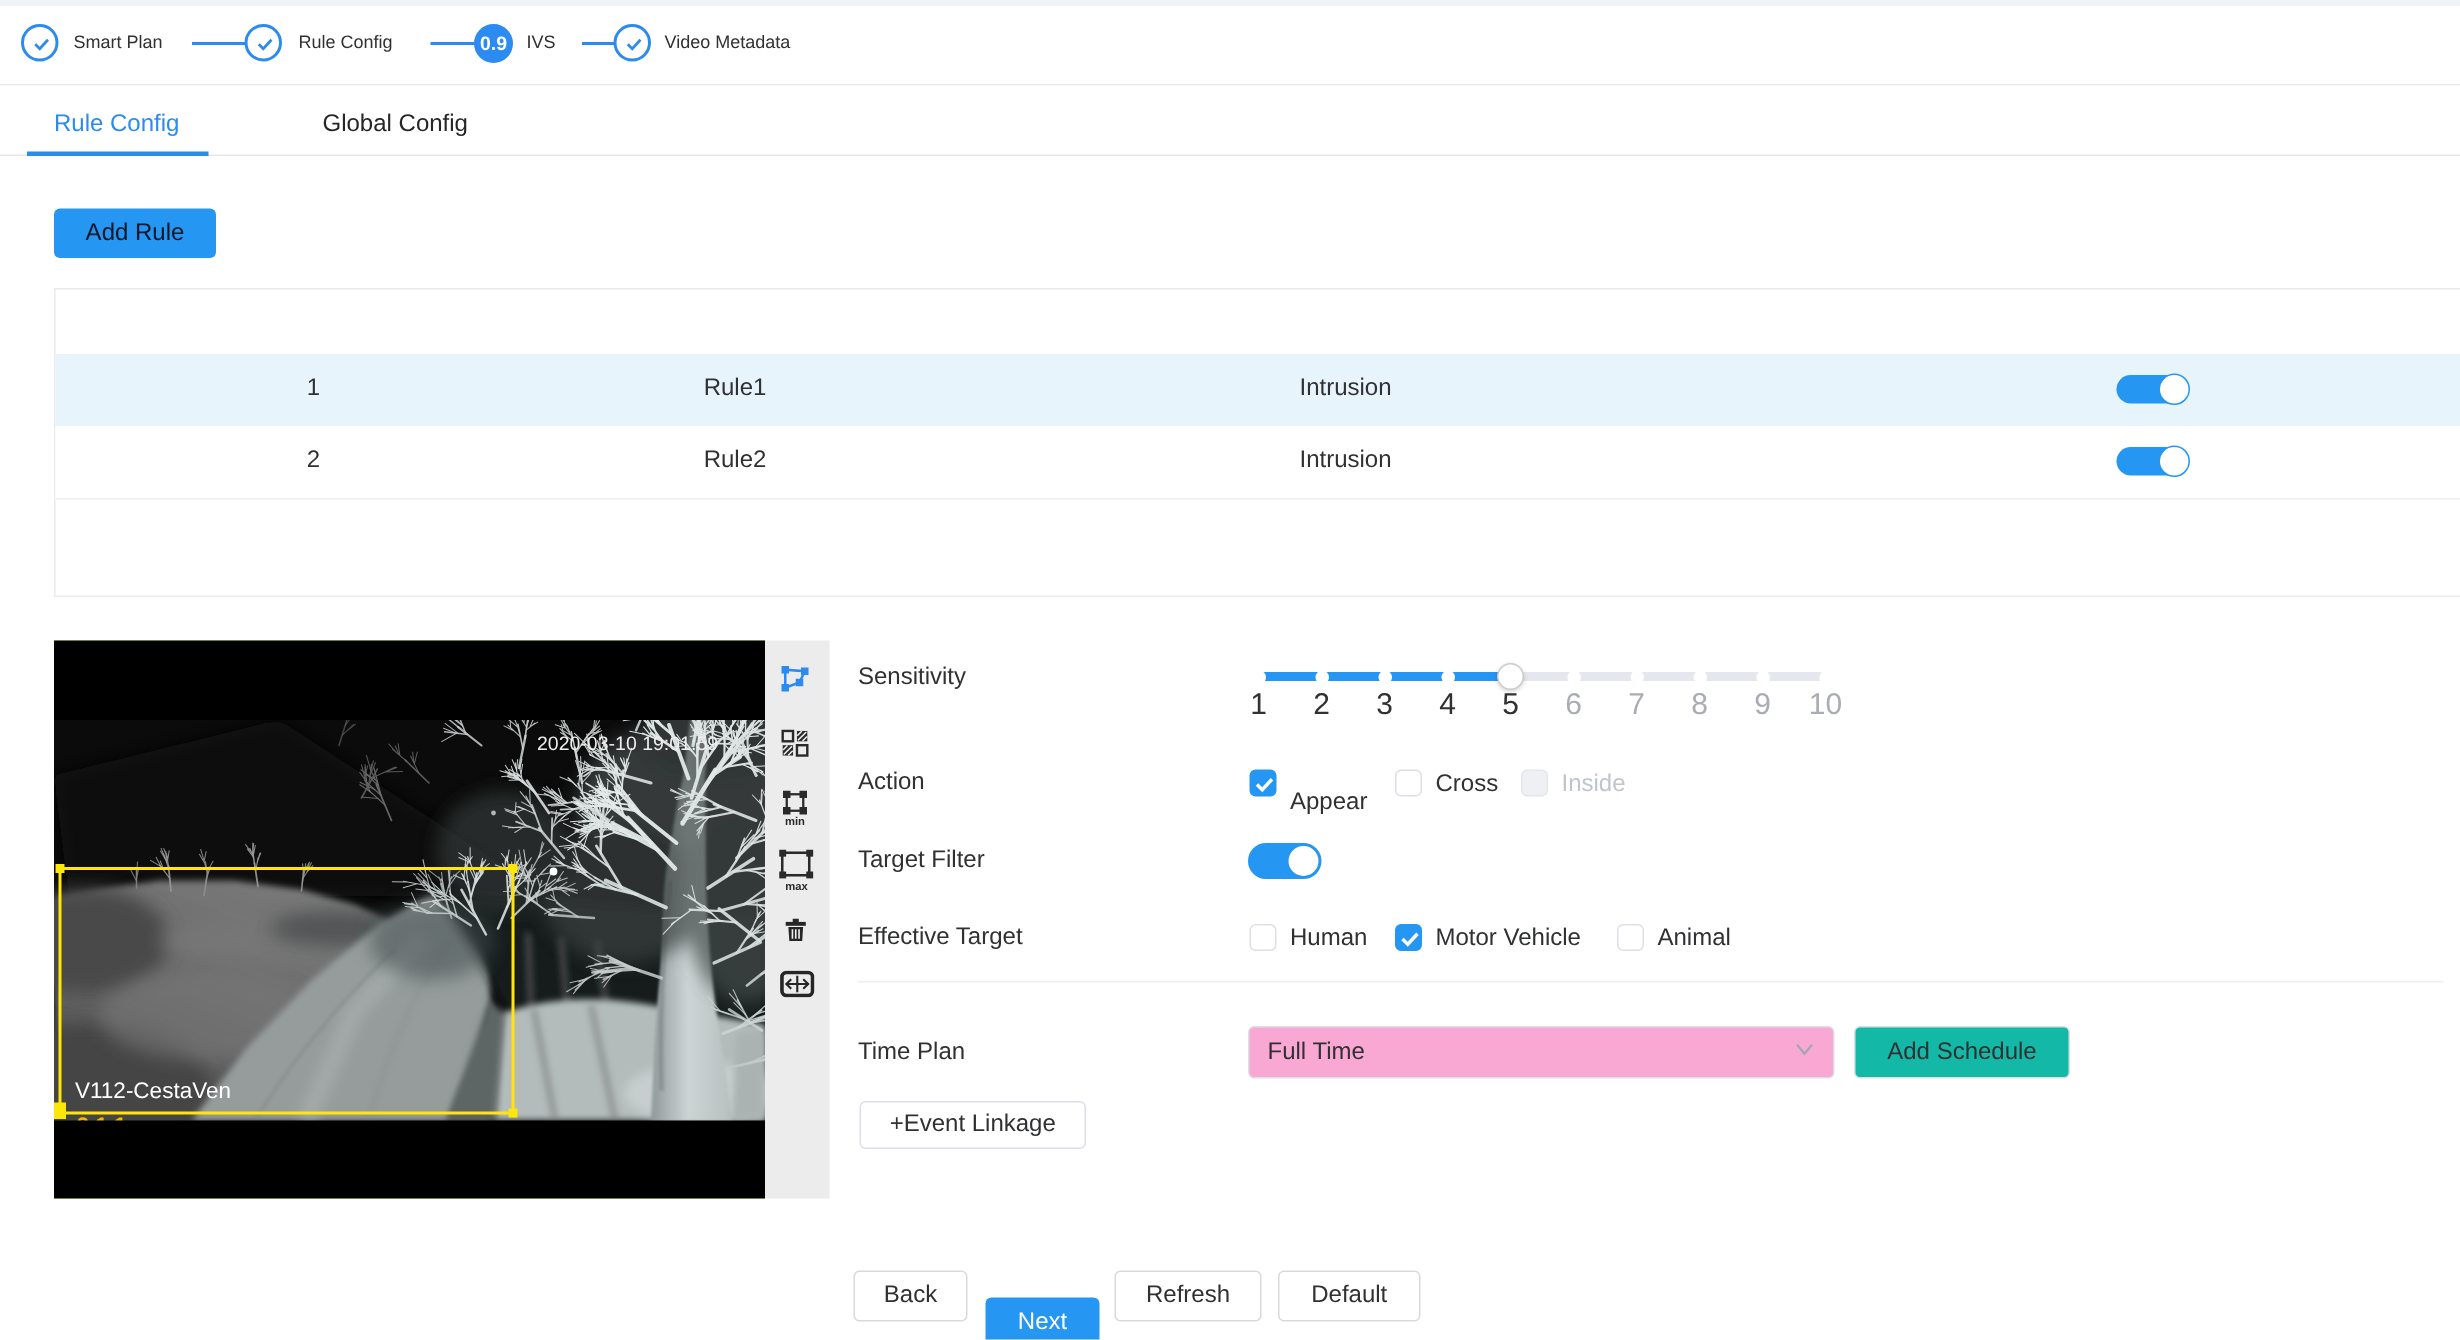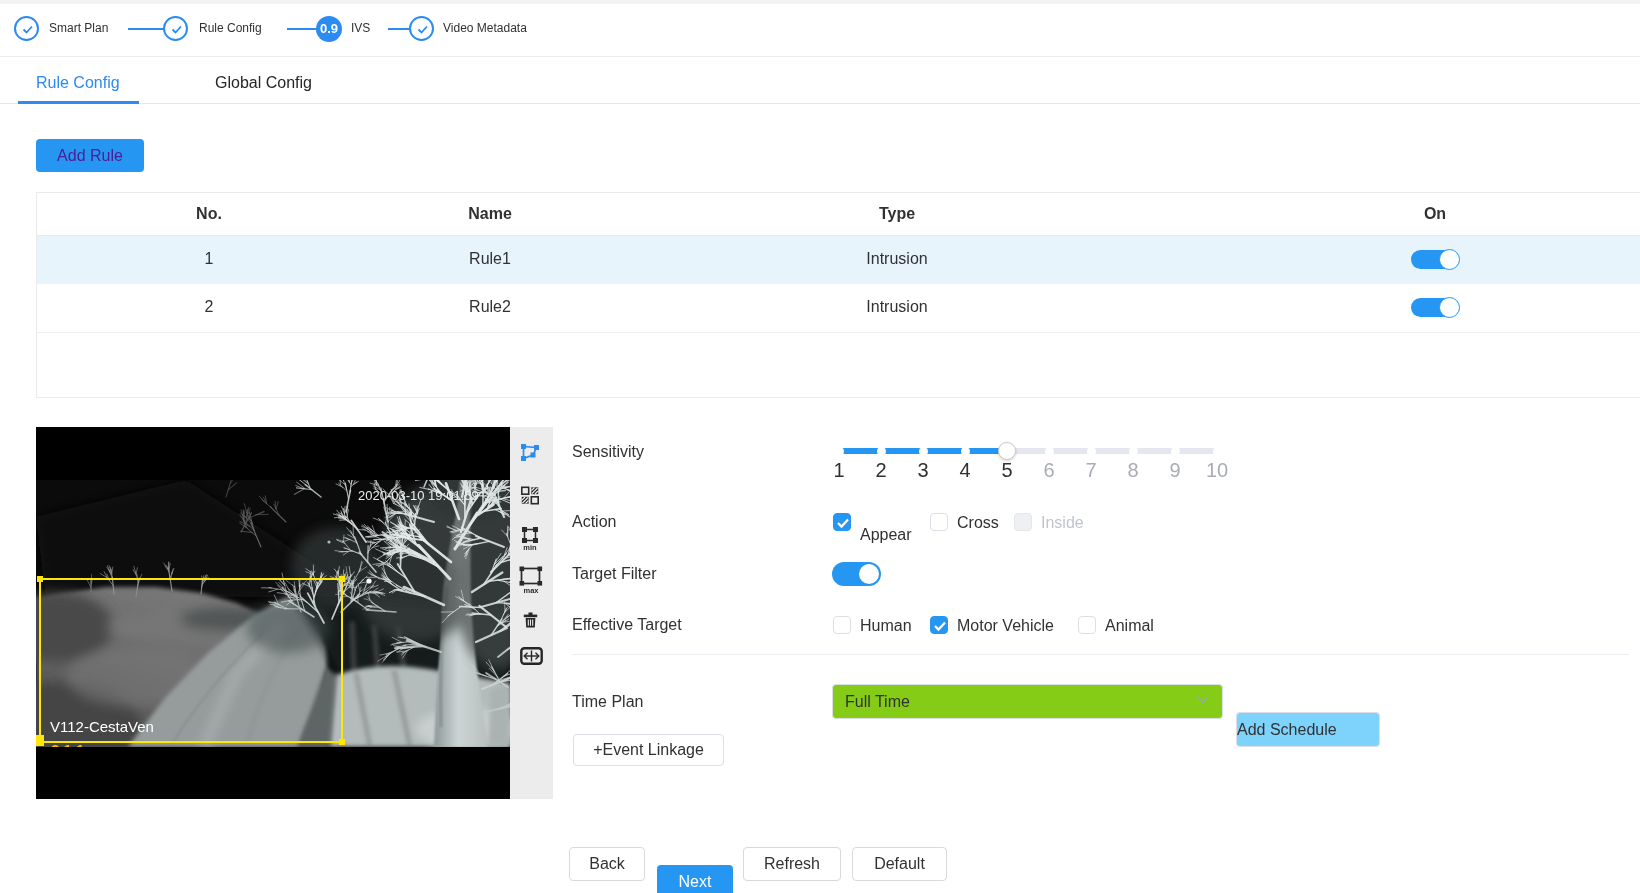--- a/index.html
+++ b/index.html
@@ -13,21 +13,21 @@
 .stepcircle svg { position:absolute; left:3px; top:3px; }
 .stepline { position:absolute; height:2px; background:#2b8bf0; top:28px; }
 .steplabel { position:absolute; font-size:12px; color:#303133; top:21px; }
 #badge21 { left:316px; top:16px; width:26px; height:26px; border-radius:50%; background:#2b8bf0; color:#fff; font-size:13px; font-weight:bold; text-align:center; line-height:26px; }
 
 #tabline { left:0; top:103px; width:1640px; height:1px; background:#e7e7e7; }
 #tabactiveline { left:18px; top:101px; width:121px; height:3px; background:#2b8bf0; }
 #tab1 { left:36px; top:74px; font-size:16px; color:#2b8bf0; }
 #tab2 { left:215px; top:74px; font-size:16px; color:#262626; }
 
-#addrule { left:36px; top:139px; width:108px; height:33px; background:#2696f3; border-radius:4px; color:#4c1d95; font-size:16px; text-align:center; line-height:33px; }
+#addrule { left:36px; top:139px; width:108px; height:33px; background:#2696f3; border-radius:4px; color:#0f172a; font-size:16px; text-align:center; line-height:33px; }
 
 #tbl { left:36px; top:192px; width:1604px; height:206px; border-left:1px solid #eaeaea; border-top:1px solid #eaeaea; border-bottom:1px solid #eaeaea; }
 .trow { position:absolute; left:0; width:1604px; }
 #thead { top:0; height:43px; border-bottom:1px solid #eaeaea; background:#fff; }
 #trow1 { top:43px; height:48px; background:#e8f4fc; }
 #trow2 { top:91px; height:49px; border-bottom:1px solid #ededed; background:#fff; }
 .tc { position:absolute; transform:translateX(-50%); font-size:16px; color:#303133; }
 .th { font-weight:bold; }
 .cNo { left:172px; } .cName { left:453px; } .cType { left:860px; } .cOn { left:1398px; }
 .minitoggle { position:absolute; left:1374px; width:48px; height:19px; background:#2696f3; border-radius:10px; }
@@ -51,23 +51,23 @@
 .cb.dis { background:#eef0f4; border-color:#e3e6ea; }
 .cb svg { position:absolute; left:2px; top:3px; }
 .cblabel { position:absolute; font-size:16px; color:#303133; }
 .cblabel.dis { color:#c0c4cc; }
 
 #tftoggle { left:832px; top:562px; width:49px; height:24px; background:#2696f3; border-radius:12px; }
 #tftoggle .knob { position:absolute; right:2px; top:2px; width:20px; height:20px; background:#fff; border-radius:50%; }
 
 #pdivider { left:572px; top:654px; width:1057px; height:1px; background:#ebeef2; }
 
-#tpselect { left:832px; top:684px; width:391px; height:35px; border:1px solid #dcdfe6; border-radius:4px; background:#84cc16; }
+#tpselect { left:832px; top:684px; width:391px; height:35px; border:1px solid #dcdfe6; border-radius:4px; background:#f9a8d4; }
 #tpselect span { position:absolute; left:12px; top:8px; font-size:16px; color:#303133; }
-#addsched { left:1236px; top:684px; width:144px; height:35px; border:1px solid #dcdfe6; border-radius:4px; background:#7dd3fc; font-size:16px; color:#303133; line-height:33px;margin-top:28px; }
+#addsched { left:1236px; top:684px; width:144px; height:35px; border:1px solid #dcdfe6; border-radius:4px; background:#14b8a6; font-size:16px; color:#303133; text-align:center; line-height:33px; }
 #evlink { left:573px; top:734px; width:151px; height:32px; border:1px solid #dcdfe6; border-radius:4px; background:#fff; font-size:16px; color:#303133; text-align:center; line-height:30px; }
 
 #snapbox { left:569px; top:783px; width:1061px; height:52px; border:1px solid #dcdfe6; border-radius:4px; background:#fff; }
 
 .bbtn { position:absolute; top:847px; height:34px; border:1px solid #d9d9d9; border-radius:4px; background:#fff; font-size:16px; color:#303133; text-align:center; line-height:32px; }
 #btnNext { background:#2696f3; border-color:#2696f3; color:#fff; line-height:34px; border:none; }
 </style>
 </head>
 <body>
 <div id="page">
@@ -99,26 +99,20 @@
   <div class="steplabel" style="left:443px;">Video Metadata</div>
 
   <div id="tab1" class="abs">Rule Config</div>
   <div id="tab2" class="abs">Global Config</div>
   <div id="tabline" class="abs"></div>
   <div id="tabactiveline" class="abs"></div>
 
   <div id="addrule" class="abs">Add Rule</div>
 
   <div id="tbl" class="abs">
-    <div id="thead" class="trow">
-      <span class="tc th cNo" style="top:12px;">No.</span>
-      <span class="tc th cName" style="top:12px;">Name</span>
-      <span class="tc th cType" style="top:12px;">Type</span>
-      <span class="tc th cOn" style="top:12px;">On</span>
-    </div>
     <div id="trow1" class="trow">
       <span class="tc cNo" style="top:14px;">1</span>
       <span class="tc cName" style="top:14px;">Rule1</span>
       <span class="tc cType" style="top:14px;">Intrusion</span>
       <div class="minitoggle" style="top:14px;">
           <div class="knob"></div>
         </div>
     </div>
     <div id="trow2" class="trow">
       <span class="tc cNo" style="top:14px;">2</span>

